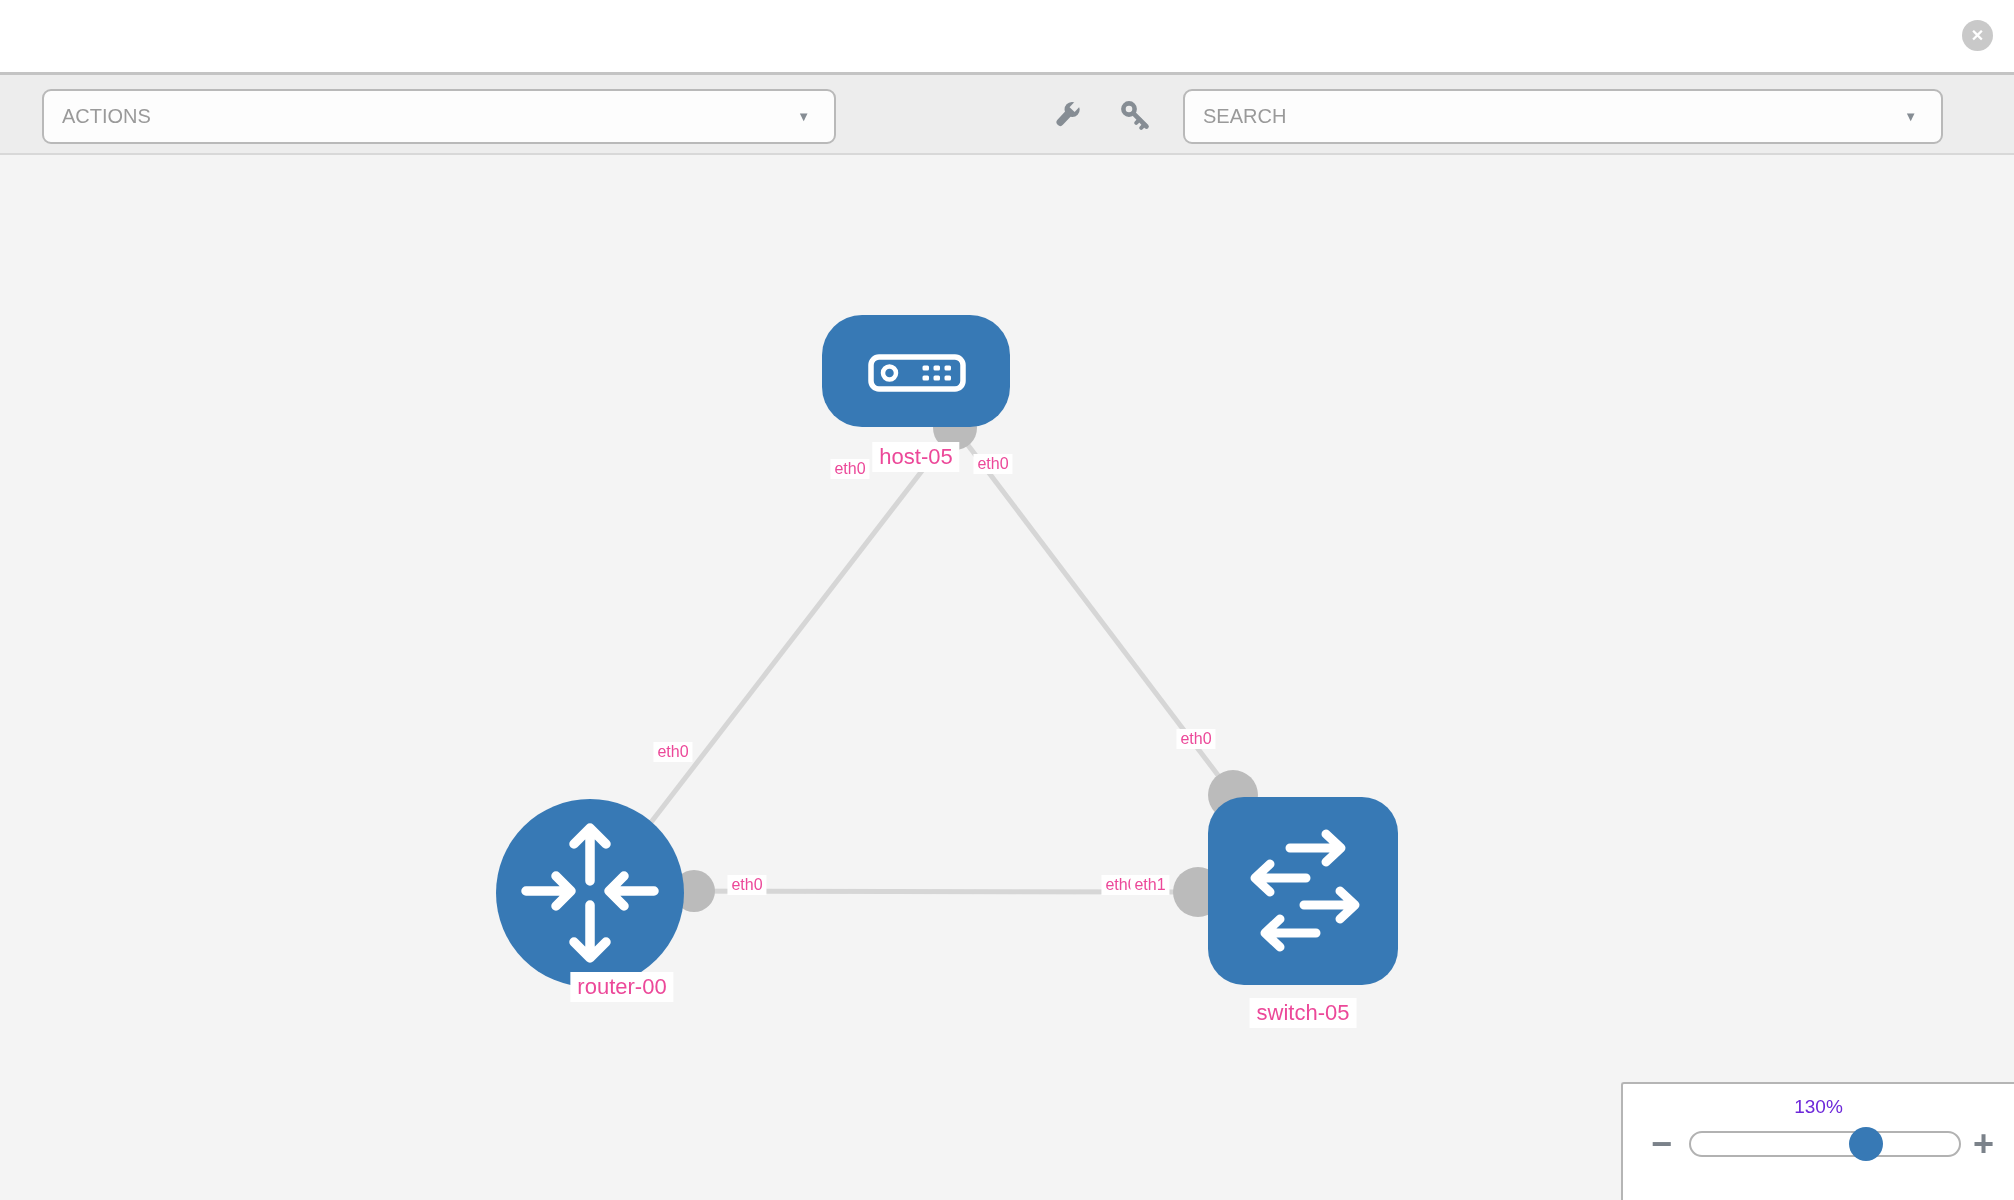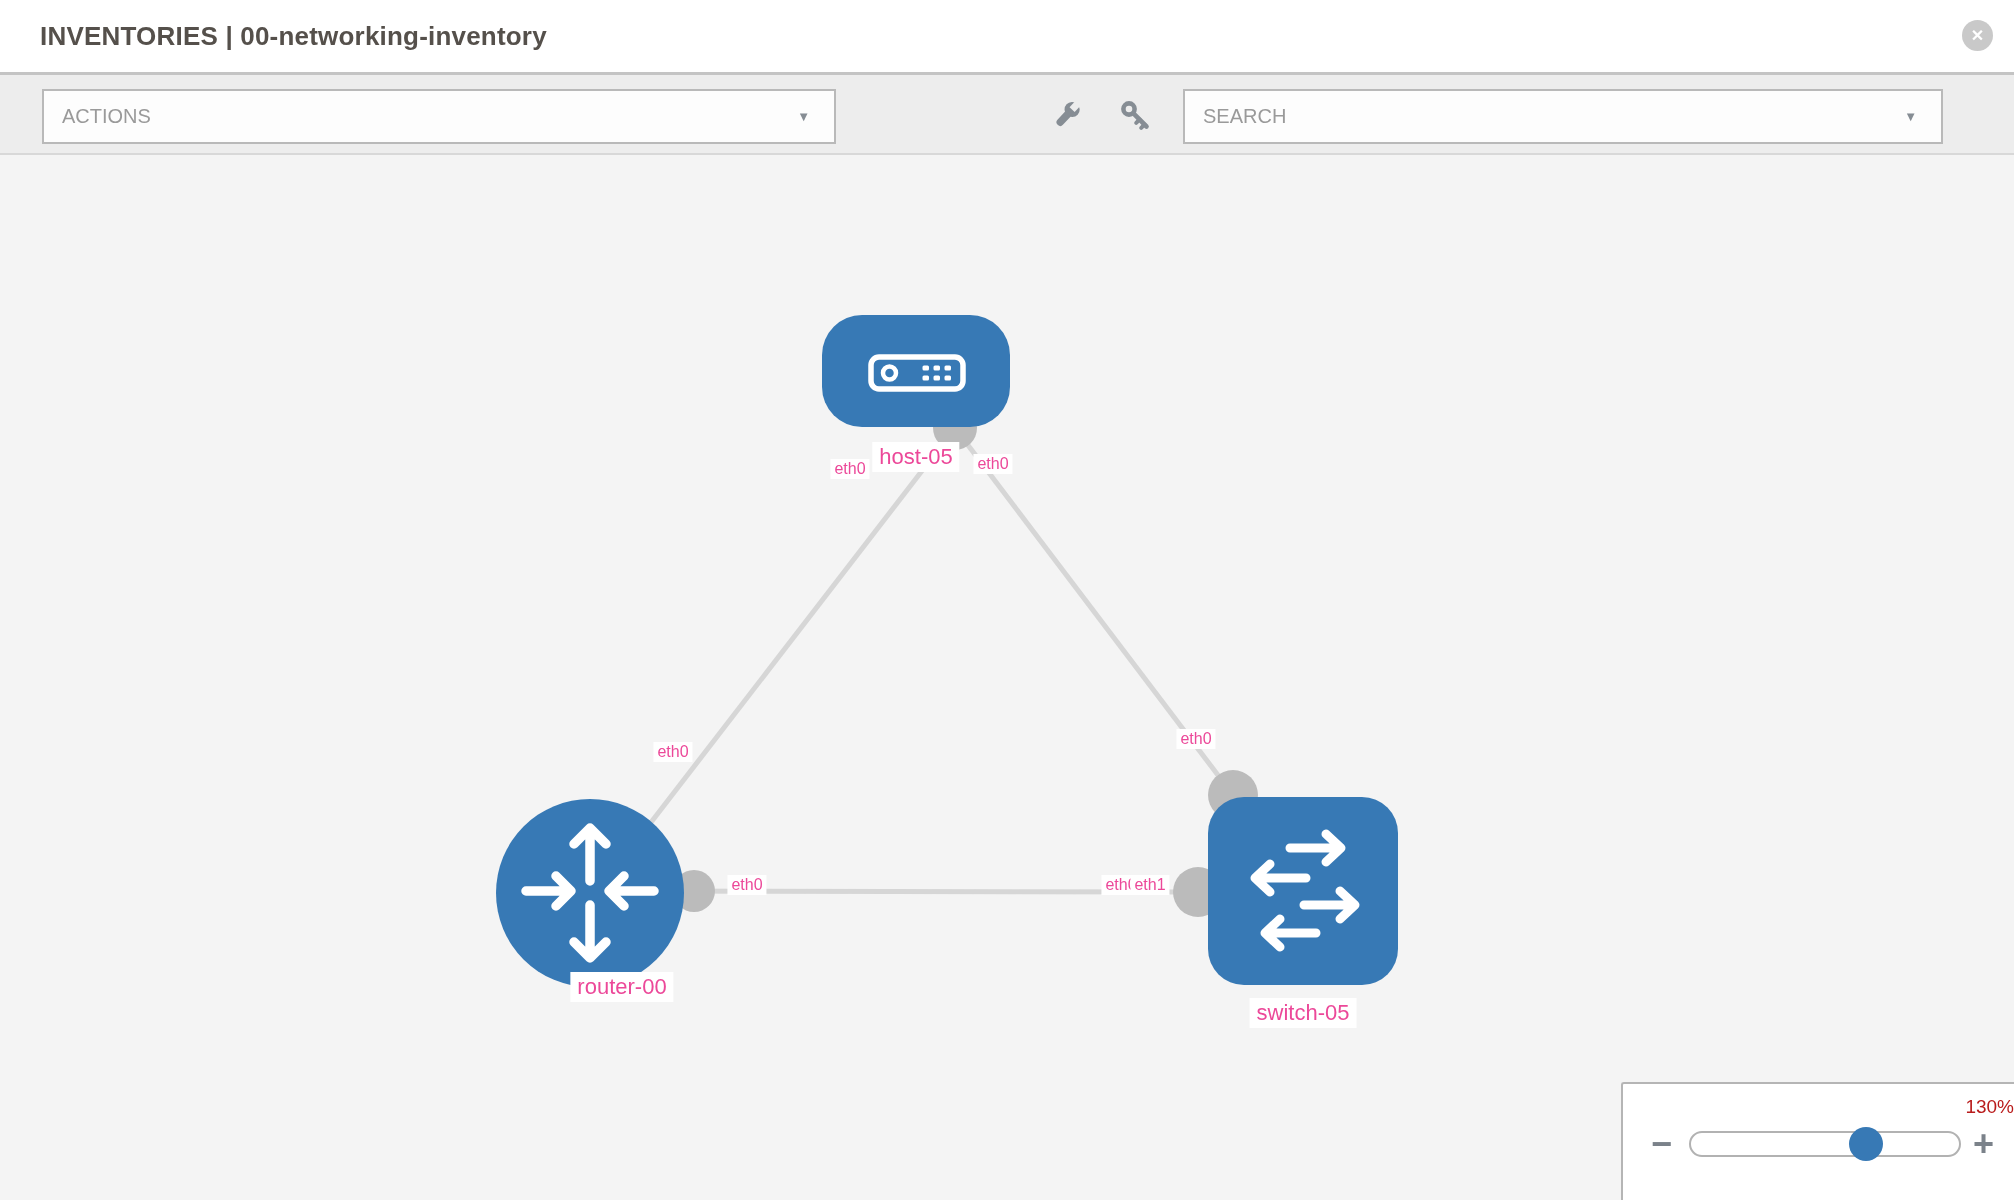--- a/index.html
+++ b/index.html
@@ -12,21 +12,21 @@
                 font-size:26px; font-weight:bold; color:#55504b; letter-spacing:.2px; }
   .close-btn { position:absolute; right:21px; top:20px; width:31px; height:31px;
                border-radius:50%; background:#c9c9c9; cursor:pointer;
                display:flex; align-items:center; justify-content:center; }
   .close-btn span { color:#fff; font-size:16px; font-weight:bold; line-height:1; }
 
   
   .toolbar { position:absolute; top:72px; left:0; width:2014px; height:83px;
              background:#ededed; border-top:3px solid #c4c4c4; border-bottom:2px solid #d8d8d8; }
   .combo { position:absolute; top:14px; height:55px; background:#fdfdfd;
-           border:2px solid #b9b9b9; border-radius:0; cursor:pointer; }
+           border:2px solid #b9b9b9; border-radius:9px; cursor:pointer; }
   .combo .combo-label { position:absolute; left:18px; top:0; line-height:51px;
                         font-size:20px; color:#9a9a9a; }
   .combo .caret { position:absolute; right:24px; top:0; line-height:51px;
                   font-size:13px; color:#868d94; }
   .combo-actions { left:42px;  width:794px; }
   .combo-search  { left:1183px; width:760px; }
   .tool-btn { position:absolute; top:23px; width:34px; height:34px; cursor:pointer; }
   .tool-wrench { left:1050px; }
   .tool-key    { left:1118px; }
 
@@ -36,36 +36,35 @@
   .canvas svg.topology { position:absolute; top:0; left:0; }
   .nlabel, .ilabel { position:absolute; transform:translate(-50%,-50%);
                      background:#fff; color:#ec4899; white-space:nowrap; }
   .nlabel { font-size:22px; padding:2px 7px; }
   .ilabel { font-size:16px; padding:1px 4px; }
 
   
   .zoom-panel { position:absolute; right:0; bottom:0; width:393px; height:118px;
                 background:#fff; border:2px solid #b5b5b5; border-right:none; border-bottom:none;
                 border-radius:3px 0 0 0; }
-  .zoom-level { position:absolute; top:12px; left:0; width:100%; text-align:right;
-                font-size:19px; color:#b91c1c; }
+  .zoom-level { position:absolute; top:12px; left:0; width:100%; text-align:center;
+                font-size:19px; color:#6d28d9; }
   .zoom-minus, .zoom-plus { position:absolute; top:40px; font-size:36px; font-weight:bold;
                             color:#7b828a; cursor:pointer; line-height:40px; }
   .zoom-minus { left:28px; }
   .zoom-plus  { left:350px; }
   .zoom-track { position:absolute; left:66px; top:47px; width:272px; height:26px;
                 background:#fff; border:2px solid #b2b2b2; border-radius:13px; cursor:pointer; }
   .zoom-thumb { position:absolute; left:158px; top:-6px; width:34px; height:34px;
                 border-radius:50%; background:#3779b5; cursor:grab; }
 </style>
 </head>
 <body>
 
 <div class="titlebar">
-  <div class="page-title">INVENTORIES | 00-networking-inventory</div>
   <div class="close-btn">
     <span>✕</span>
   </div>
 </div>
 
 <div class="toolbar">
 
   <div class="combo combo-actions">
     <span class="combo-label">ACTIONS</span>
     <span class="caret">▼</span>

